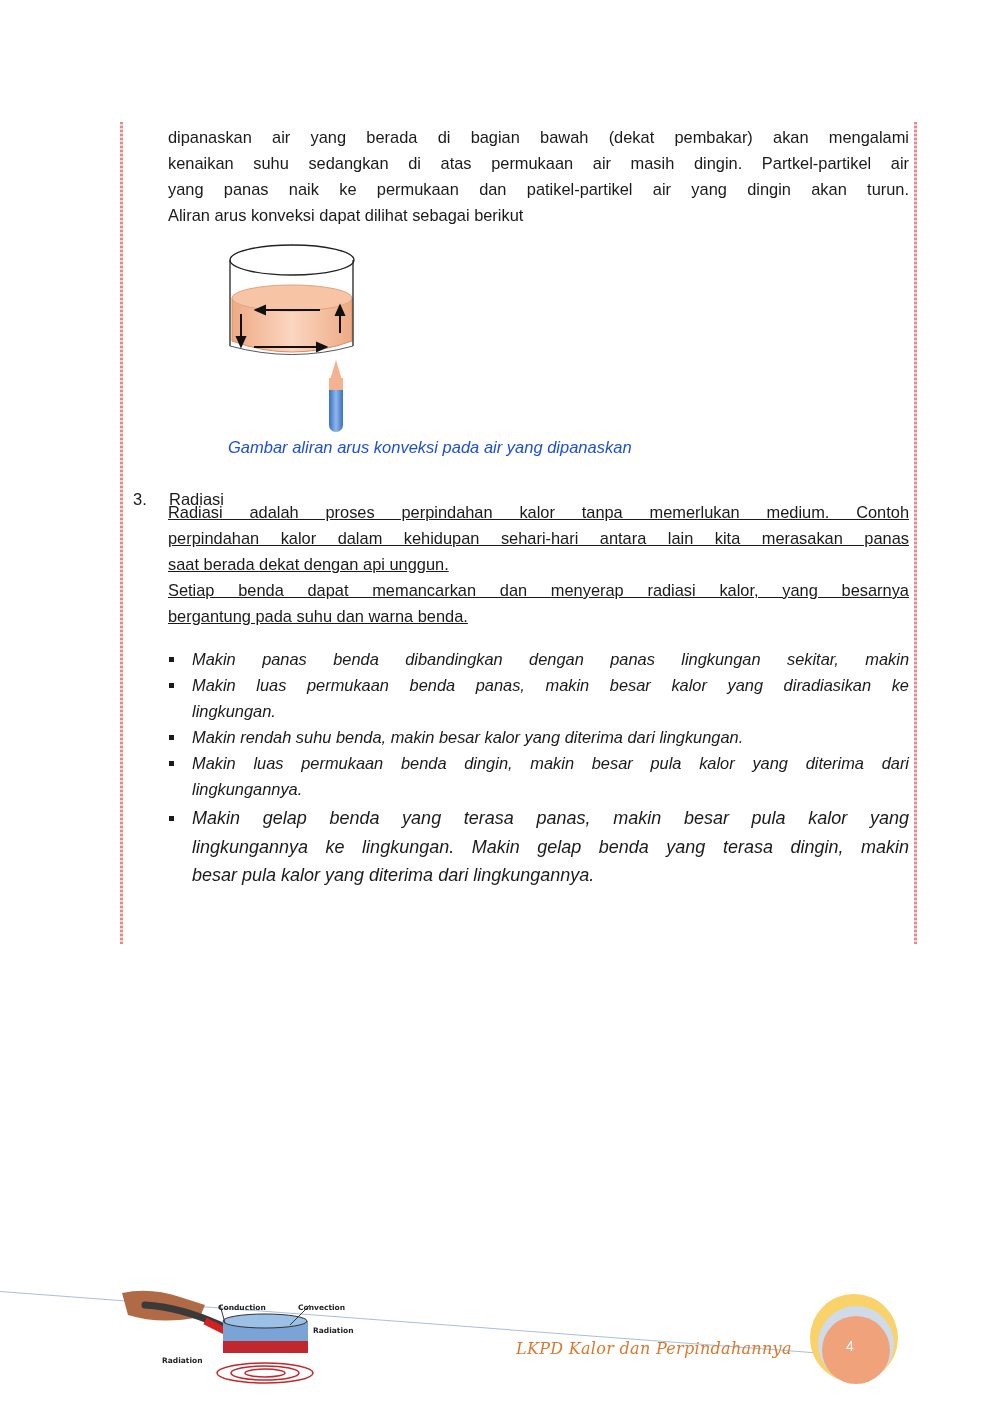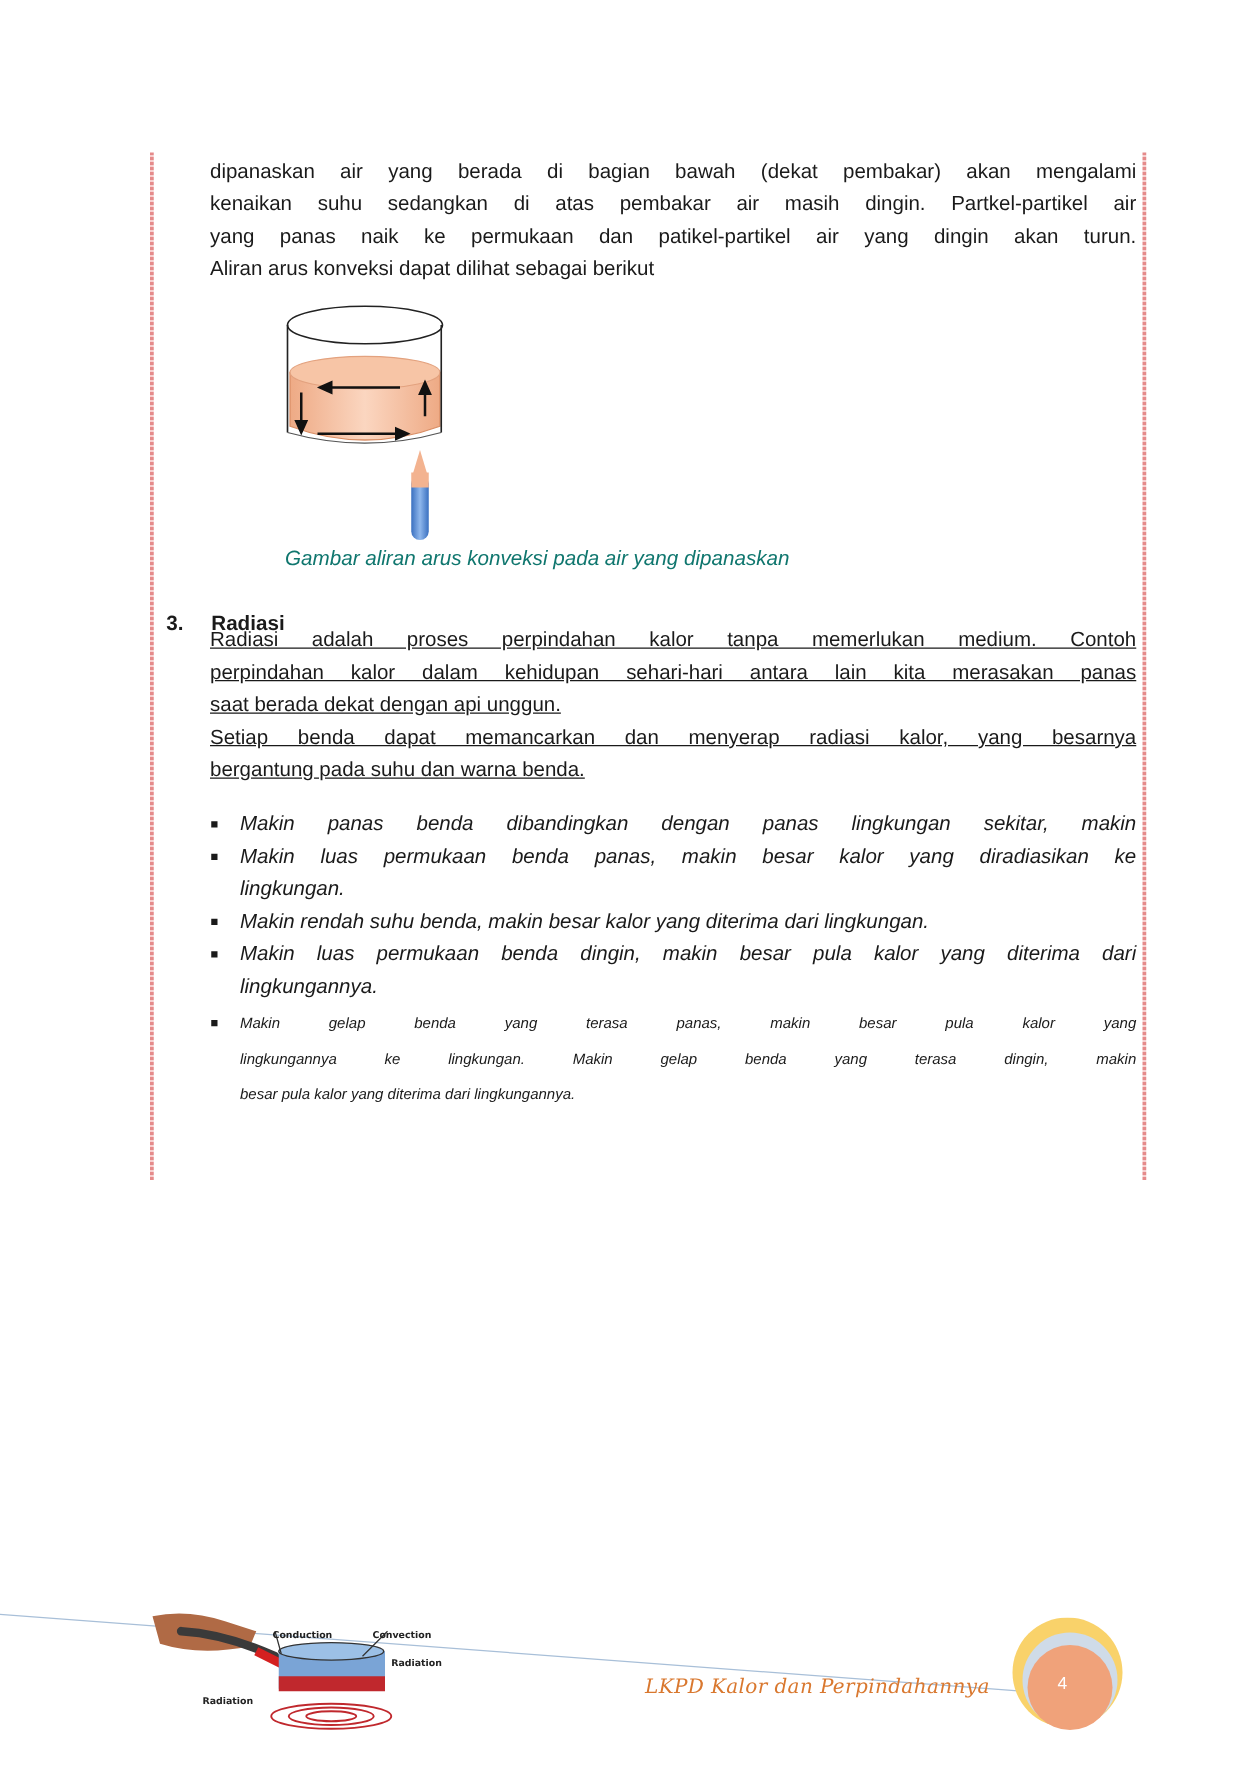--- a/index.html
+++ b/index.html
@@ -6,49 +6,49 @@
   body { width: 1000px; height: 1413px; position: relative; overflow: hidden;
          font-family: "Liberation Sans", "DejaVu Sans", sans-serif; color: #1a1a1a; }
   .border-l, .border-r { position: absolute; top: 122px; height: 822px; width: 3px;
      background: repeating-linear-gradient(to bottom, #e58a8a 0 2px, #f6cfcf 2px 4px); }
   .border-l { left: 120px; }
   .border-r { left: 914px; }
   .para { position: absolute; left: 168px; width: 741px; font-size: 16.4px; line-height: 26px;
           text-align: justify; }
   .para .ln { display: block; text-align: justify; text-align-last: justify; white-space: nowrap; }
   .para .ln.last { text-align-last: left; }
-  .caption { position: absolute; left: 228px; top: 438px; font-size: 16.5px; font-style: italic; color: #0f766e; }
-  .heading { position: absolute; left: 133px; top: 490px; font-size: 16.5px; font-weight: bold; }
+  .caption { position: absolute; left: 228px; top: 438px; font-size: 16.5px; font-style: italic; color: #1d4ed8; }
+  .heading { position: absolute; left: 133px; top: 490px; font-size: 16.5px; font-weight: normal; }
   .heading .num { display: inline-block; width: 36px; }
   ul.bullets { position: absolute; left: 168px; top: 646px; width: 741px; margin: 0; padding: 0; list-style: none; }
   ul.bullets li { position: relative; padding-left: 24px; font-size: 16.4px; line-height: 26px; }
   ul.bullets li .bul { position: absolute; left: 1px; top: 11px; width: 5px; height: 5px; background: #1a1a1a; }
   ul.bullets li .ln { display: block; text-align: justify; text-align-last: justify; white-space: nowrap; font-style: italic; }
   ul.bullets li .ln.last { text-align-last: left; }
-  ul.bullets li.big { font-size: 12px; line-height: 28.5px; margin-top: 2px; }
+  ul.bullets li.big { font-size: 18px; line-height: 28.5px; margin-top: 2px; }
   ul.bullets li.big .bul { top: 12px; }
   .figure { position: absolute; left: 222px; top: 238px; width: 140px; height: 200px; }
   .footer-line { position: absolute; left: 0; top: 1291px; width: 860px; height: 1px; background: #a8bfd8;
                  transform-origin: 0 0; transform: rotate(4.3deg); }
   .footer-title { position: absolute; left: 516px; top: 1306px; font-family: "DejaVu Serif", serif; font-style: italic;
                   color: #d9782f; font-size: 16px; line-height: 22px; letter-spacing: 0.3px; margin-top: 32px; }
   .footer-title .l2 { display: block; padding-left: 48px; }
   .pg-circles { position: absolute; left: 808px; top: 1294px; width: 92px; height: 92px; }
   .pg-num { position: absolute; left: 846px; top: 1338px; color: #fff; font-size: 14px; }
   .footer-img { position: absolute; left: 120px; top: 1285px; width: 245px; height: 100px; }
 </style>
 </head>
 <body>
 
 <div class="border-l"></div>
 <div class="border-r"></div>
 
 <div class="para" style="top:124px;">
   <span class="ln">dipanaskan air yang berada di bagian bawah (dekat pembakar) akan mengalami</span>
-  <span class="ln">kenaikan suhu sedangkan di atas pembakar air masih dingin.  Partkel-partikel air</span>
+  <span class="ln">kenaikan suhu sedangkan di atas permukaan air masih dingin.  Partkel-partikel air</span>
   <span class="ln">yang panas naik ke permukaan dan patikel-partikel air yang dingin akan turun.</span>
   <span class="ln last">Aliran  arus konveksi dapat dilihat sebagai berikut</span>
 </div>
 
 <svg class="figure" viewBox="0 0 140 200">
   <defs>
     <linearGradient id="wg" x1="0" y1="0" x2="1" y2="0">
       <stop offset="0" stop-color="#eeaa85"></stop>
         <stop offset="0.5" stop-color="#fbd6c0"></stop>
         <stop offset="1" stop-color="#eeaa85"></stop>

